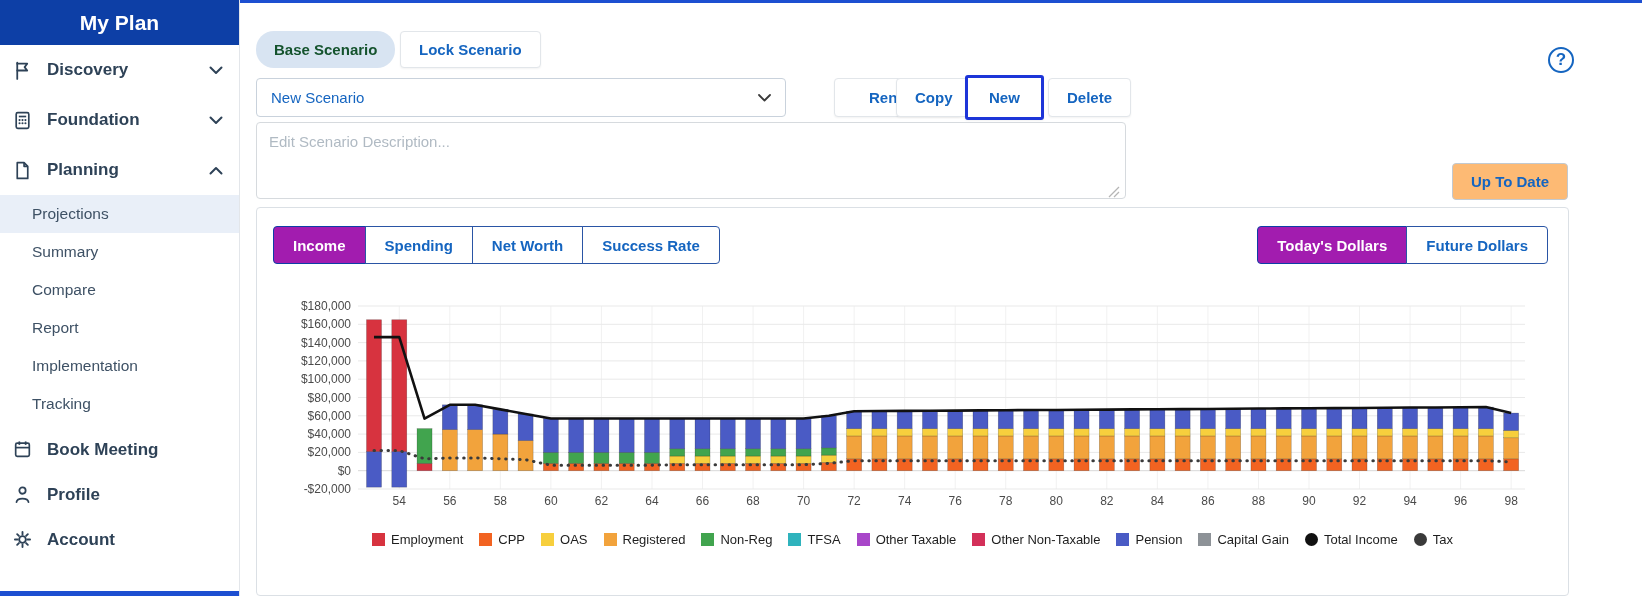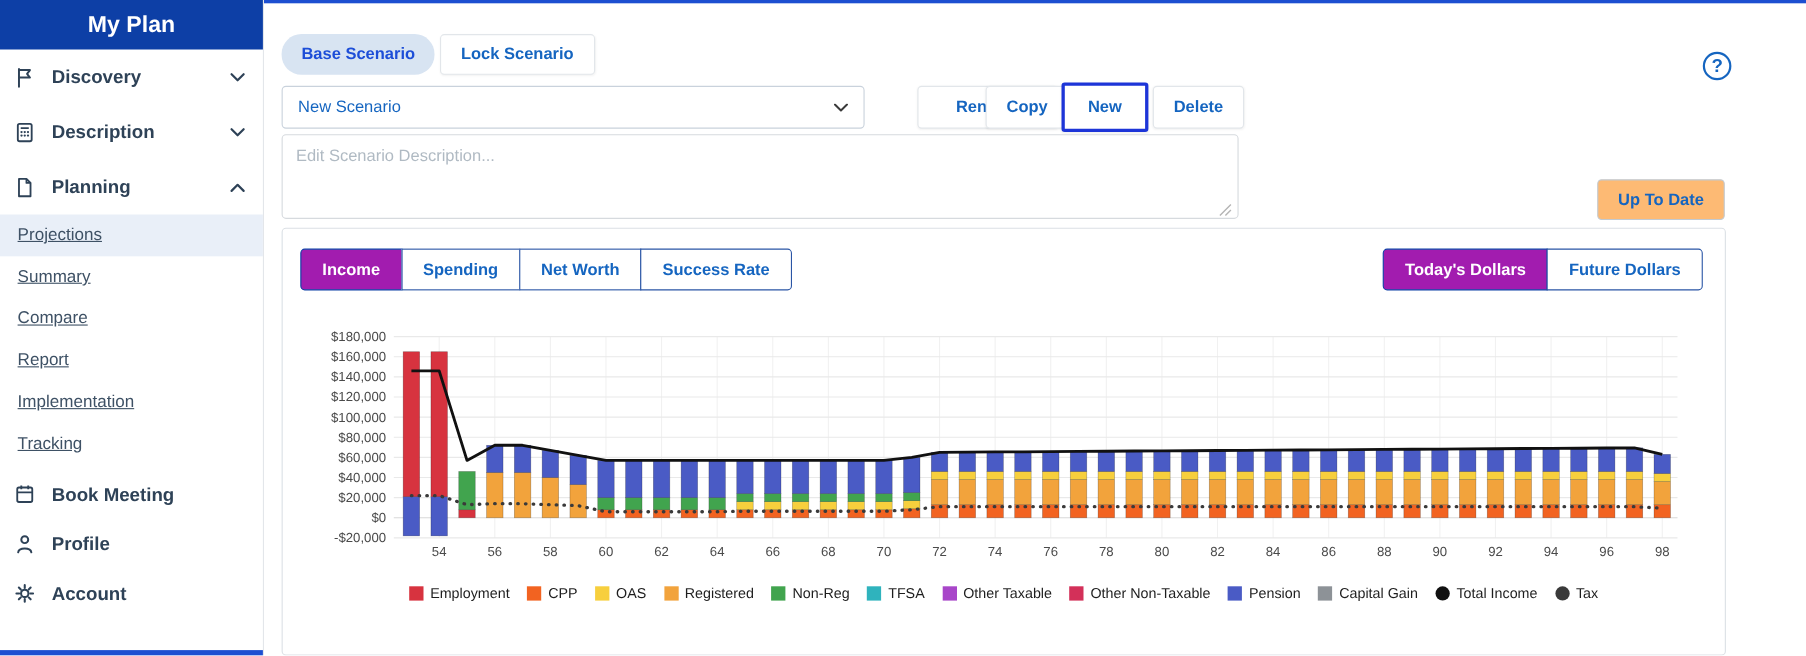--- a/index.html
+++ b/index.html
@@ -11,34 +11,34 @@
 
   
   .sidebar { position:absolute; left:0; top:0; width:240px; height:596px;
              background:#fff; border-right:1px solid #e3e6ea; z-index:2; }
   .sb-header { height:45px; background:#0d3fa6; color:#fff; display:flex;
                align-items:center; justify-content:center; font-size:21px; font-weight:bold; }
   .sb-item { height:50px; display:flex; align-items:center; padding:0 16px 0 12px;
              gap:13px; color:#2e4257; font-size:17px; font-weight:600; cursor:pointer; }
   .sb-ic { width:22px; height:22px; display:flex; align-items:center; color:#2e4257; }
   .sb-chev { margin-left:auto; display:flex; color:#2e4257; }
-  .sb-sub { height:38px; display:flex; align-items:center; padding-left:16px;
-            font-size:15.5px; color:#3e5165; cursor:pointer;text-decoration:underline; }
+  .sb-sub { height:38px; display:flex; align-items:center; padding-left:32px;
+            font-size:15.5px; color:#3e5165; cursor:pointer; }
   .sb-sub.active { background:#e9eff8; }
   .sb-bottom-bar { position:absolute; bottom:0; left:0; width:100%; height:5px; background:#1d4fd1; }
 
   
   .main { position:absolute; left:240px; top:0; right:0; bottom:0; }
   .topline { position:absolute; top:0; left:0; right:0; height:3px; background:#1d4fd1; }
   .main > .abs { position:absolute; }
 
   .scn-tab { display:flex; align-items:center; justify-content:center;
              font-size:15px; font-weight:bold; border-radius:4px; cursor:pointer; }
   .tab-base { left:16px; top:31px; height:37px; padding:0 18px;
-              background:#d8e4f2; color:#1d4ed8;border-radius:18px; }
+              background:#d8e4f2; color:#14532d;border-radius:18px; }
   .tab-lock { left:160px; top:31px; height:37px; padding:0 18px;
               background:#fff; color:#1565c0; border:1px solid #e2e6ea;
               box-shadow:0 1px 2px rgba(0,0,0,.05); }
 
   .help { left:1308px; top:47px; width:26px; height:26px; border:2px solid #1565c0;
           border-radius:50%; color:#1565c0; font-weight:bold; font-size:17px;
           display:flex; align-items:center; justify-content:center; cursor:pointer; }
 
   .scenario-select { left:16px; top:78px; width:530px; height:39px; background:#fff;
                      border:1px solid #c9d2dc; border-radius:4px; display:flex;
@@ -115,21 +115,21 @@
           <g fill="currentColor" stroke="none">
             <circle cx="7.2" cy="9.6" r="1"></circle>
             <circle cx="10" cy="9.6" r="1"></circle>
             <circle cx="12.8" cy="9.6" r="1"></circle>
             <circle cx="7.2" cy="12.6" r="1"></circle>
             <circle cx="10" cy="12.6" r="1"></circle>
             <circle cx="12.8" cy="12.6" r="1"></circle>
           </g>
         </svg>
     </span>
-    <span>Description</span>
+    <span>Foundation</span>
     <span class="sb-chev">
       <svg width="14" height="9" viewBox="0 0 14 9" fill="none" stroke="currentColor" stroke-width="2" stroke-linecap="round" stroke-linejoin="round">
           <path d="M1.5 1.5L7 7l5.5-5.5"></path>
         </svg>
     </span>
   </div>
 
   <div class="sb-item">
     <span class="sb-ic">
       <svg width="21" height="21" viewBox="0 0 20 20" fill="none" stroke="currentColor" stroke-width="1.6" stroke-linejoin="round">

